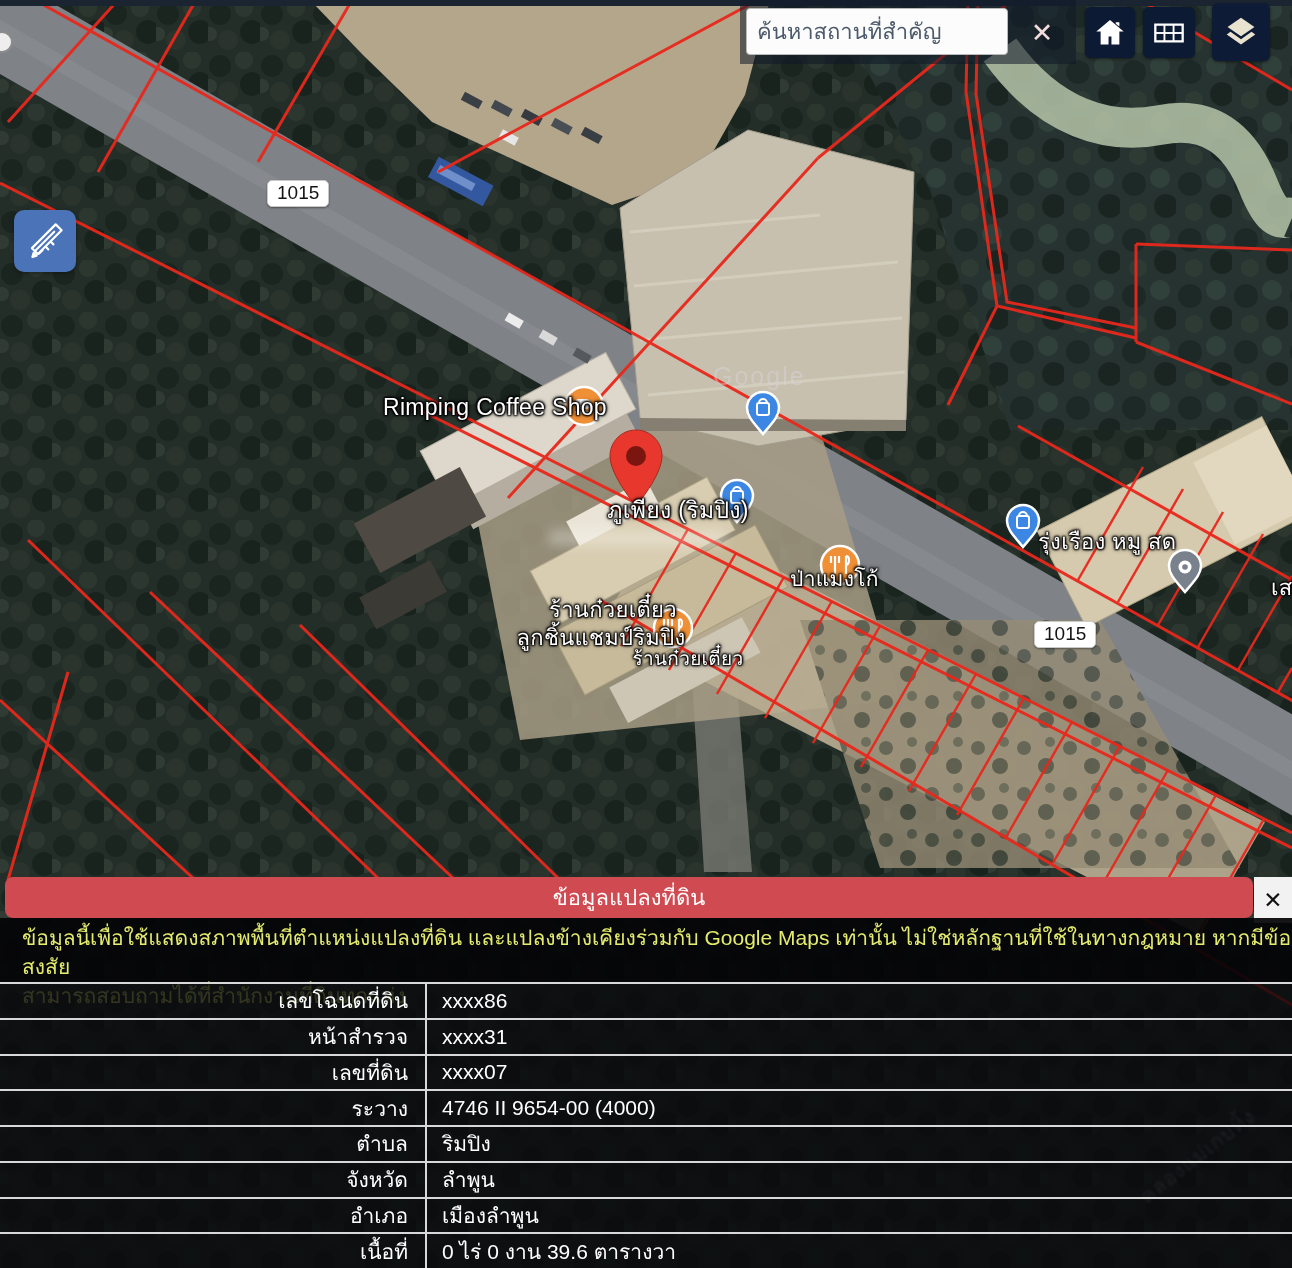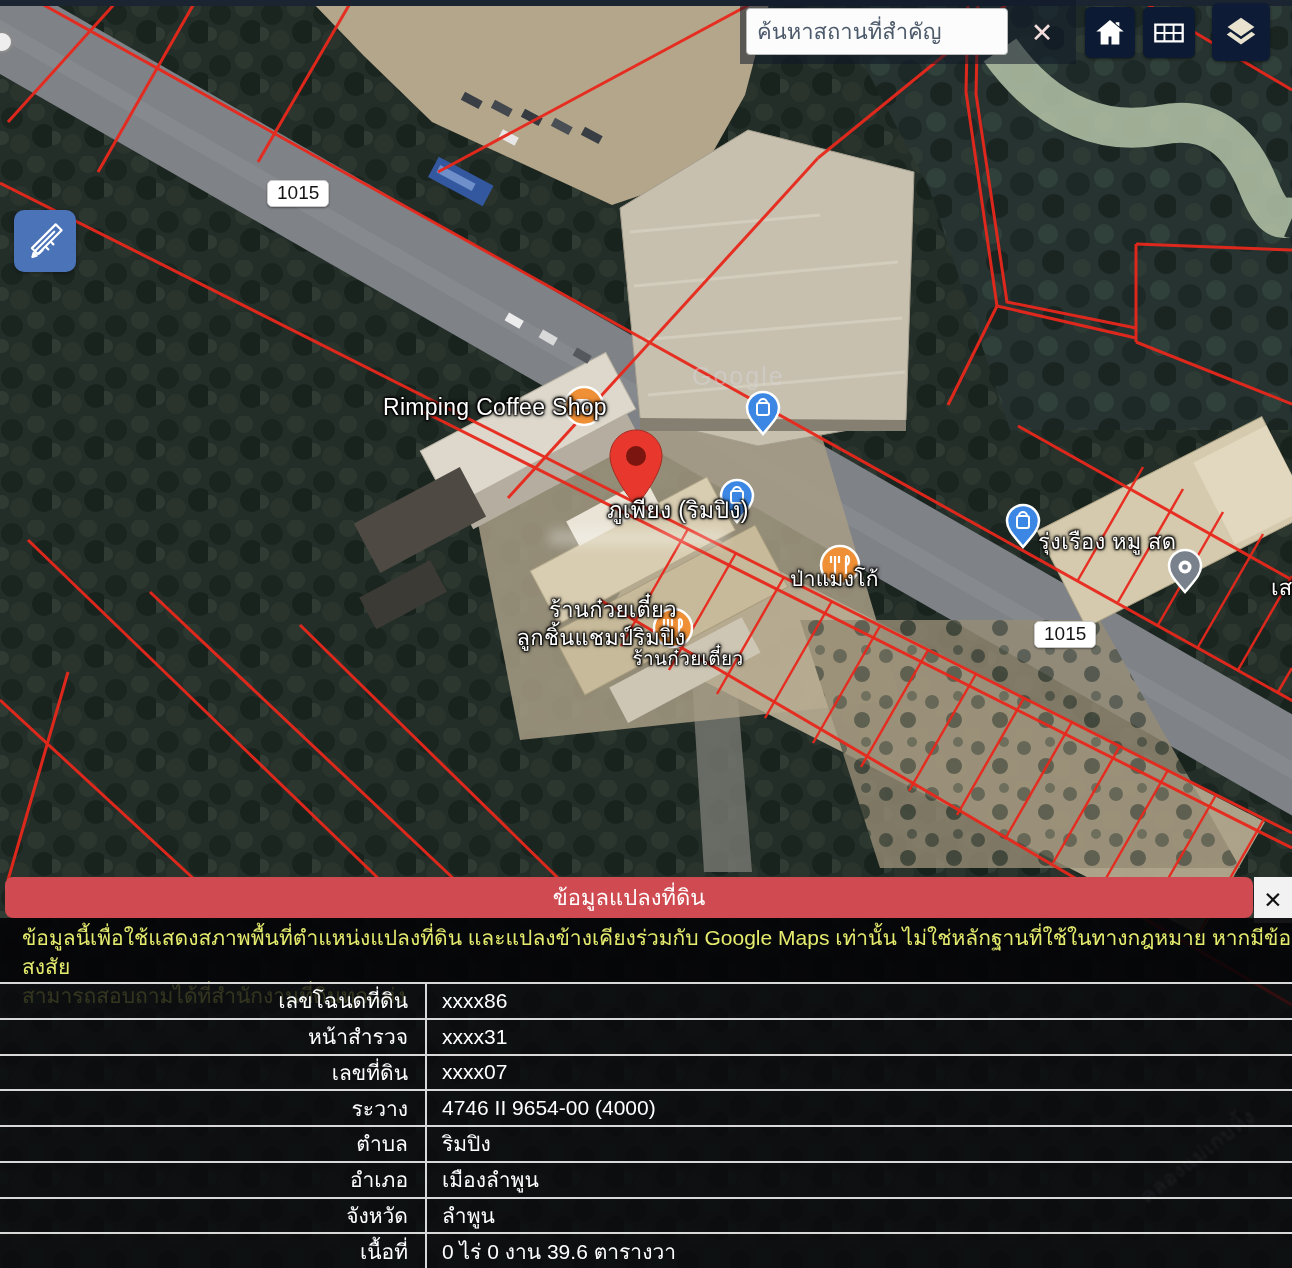--- a/index.html
+++ b/index.html
@@ -7,21 +7,21 @@
        font-family:"Liberation Sans","DejaVu Sans",sans-serif;}
   #app *{box-sizing:border-box;}
   .abs{position:absolute;}
   
   .maplabel{position:absolute;color:#fff;white-space:nowrap;
     text-shadow:-1px -1px 2px #000,1px -1px 2px #000,-1px 1px 2px #000,1px 1px 2px #000,0 0 5px rgba(0,0,0,.9);
     font-size:22px;letter-spacing:.3px;margin-left:38px;}
   .roadbadge{position:absolute;background:#fff;color:#141414;font-size:19px;
     padding:1px 9px 2px;border-radius:5px;border:1px solid #c9c9c9;
     box-shadow:0 1px 2px rgba(0,0,0,.4);}
-  .watermark{position:absolute;color:rgba(215,215,220,.45);font-size:25px;letter-spacing:2px;}
+  .watermark{position:absolute;color:rgba(215,215,220,.45);font-size:25px;letter-spacing:2px;margin-left:21px;}
   .blursmudge{position:absolute;height:16px;background:rgba(255,255,255,.55);
     filter:blur(6px);border-radius:8px;opacity:.55;}
   .canalwm{position:absolute;color:rgba(175,175,180,.6);font-size:20px;
     transform:rotate(-38deg);filter:blur(1px);letter-spacing:1px;}
   
   .topstrip{left:0;top:0;width:1292px;height:6px;background:#1b2531;}
   .searchwrap{left:740px;top:0;width:336px;height:64px;background:rgba(14,24,40,.55);}
   .searchinput{left:746px;top:8px;width:262px;height:47px;background:#fcfcfc;
     border:1px solid #b9b9b9;border-radius:4px;font-size:22px;color:#6d28d9;
     padding:8px 10px;outline:none;font-family:inherit;}
@@ -302,26 +302,26 @@
     </div>
     <div class="prow">
       <div class="plabel">ระวาง</div>
       <div class="pvalue">4746 II 9654-00 (4000)</div>
     </div>
     <div class="prow">
       <div class="plabel">ตำบล</div>
       <div class="pvalue">ริมปิง</div>
     </div>
     <div class="prow">
+      <div class="plabel">จังหวัด</div>
+      <div class="pvalue">ลำพูน</div>
+    </div>
+    <div class="prow">
       <div class="plabel">อำเภอ</div>
       <div class="pvalue">เมืองลำพูน</div>
     </div>
     <div class="prow">
-      <div class="plabel">จังหวัด</div>
-      <div class="pvalue">ลำพูน</div>
-    </div>
-    <div class="prow">
       <div class="plabel">เนื้อที่</div>
       <div class="pvalue">0 ไร่ 0 งาน 39.6 ตารางวา</div>
     </div>
   </div>
 
 </div>
 
 </body></html>

